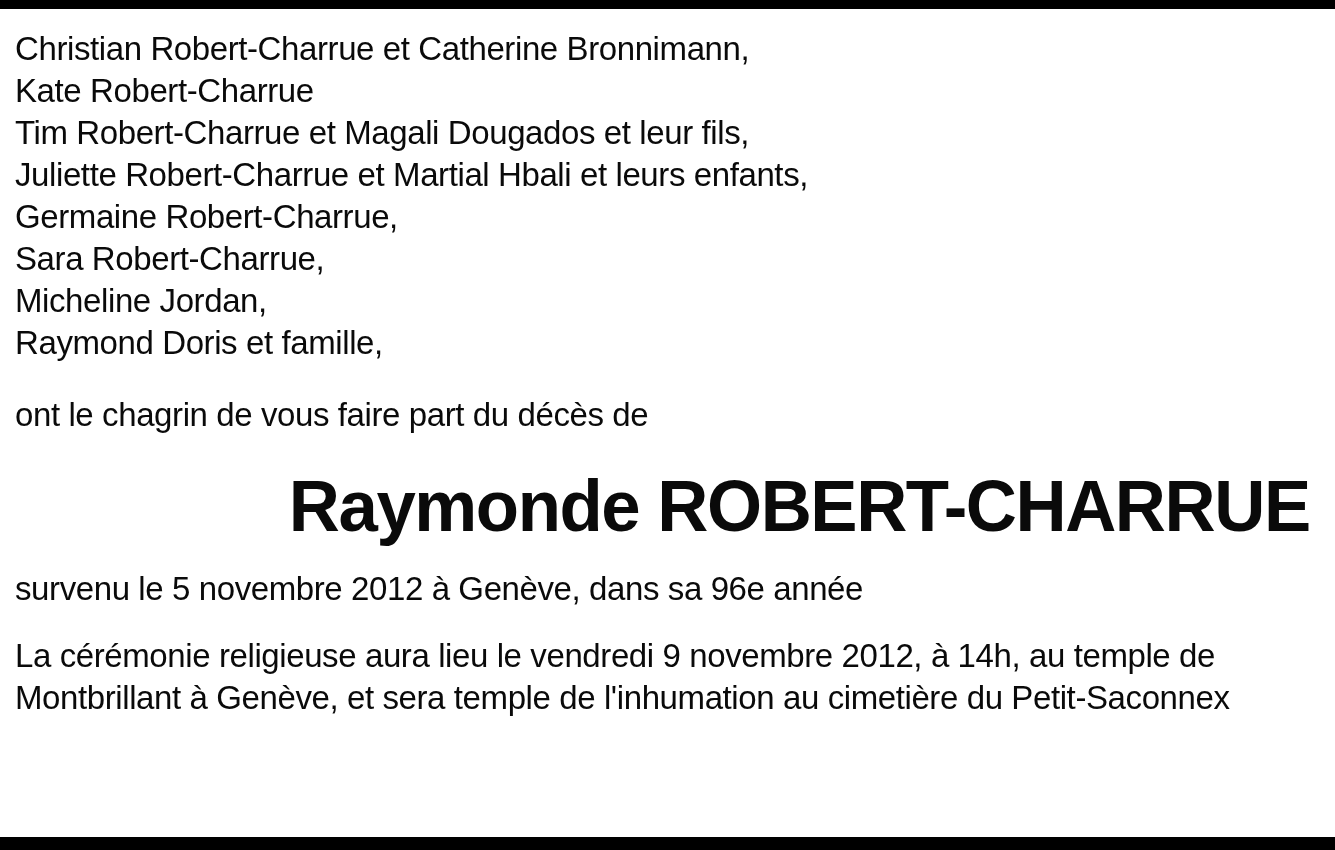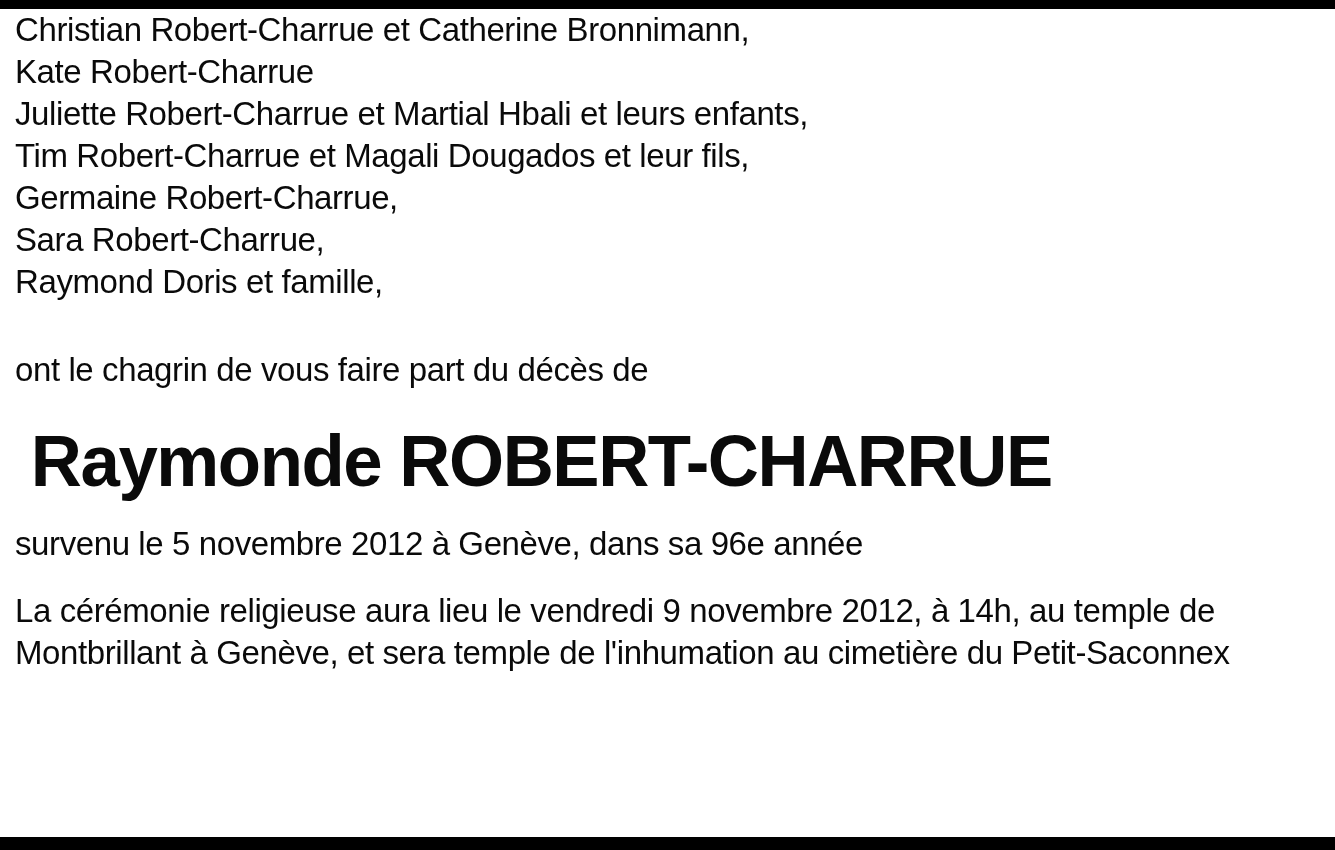--- a/index.html
+++ b/index.html
@@ -34,32 +34,32 @@
 
   .line {
     height: 42px;
     line-height: 42px;
     font-size: 33px;
     letter-spacing: -0.4px;
     white-space: nowrap;
     overflow: visible;
   }
 
-  .names { }
+  .names { margin-top: 19px; }
 
-  .intro { margin-top: 46px; }
+  .intro { margin-top: 30px; }
 
   .deceased-name {
     margin-top: 28px;
     height: 84px;
     line-height: 84px;
     font-size: 73px;
     font-weight: bold;
     letter-spacing: -1.5px;
-    text-align: left;
+    text-align: right;
     white-space: nowrap;
   }
   .deceased-name .squeeze {
     display: inline-block;
     transform: scaleX(0.97);
     transform-origin: center;
   }
 
   .death-line { margin-top: 20px; }
 
@@ -70,24 +70,25 @@
 
 <div class="page">
 
   <div class="bar bar-top"></div>
 
   <div class="content">
 
     <div class="names">
       <div class="line">Christian Robert-Charrue et Catherine Bronnimann,</div>
       <div class="line">Kate Robert-Charrue</div>
+      <div class="line">Tim Robert-Charrue et Magali Dougados et leur fils,</div>
       <div class="line">Juliette Robert-Charrue et Martial Hbali et leurs enfants,</div>
-      <div class="line">Tim Robert-Charrue et Magali Dougados et leur fils,</div>
       <div class="line">Germaine Robert-Charrue,</div>
       <div class="line">Sara Robert-Charrue,</div>
+      <div class="line">Micheline Jordan,</div>
       <div class="line">Raymond Doris et famille,</div>
     </div>
 
     <div class="line intro">ont le chagrin de vous faire part du décès de</div>
 
     <div class="deceased-name">
       <span class="squeeze">Raymonde ROBERT-CHARRUE</span>
     </div>
 
     <div class="line death-line">survenu le 5 novembre 2012 à Genève, dans sa 96e année</div>

